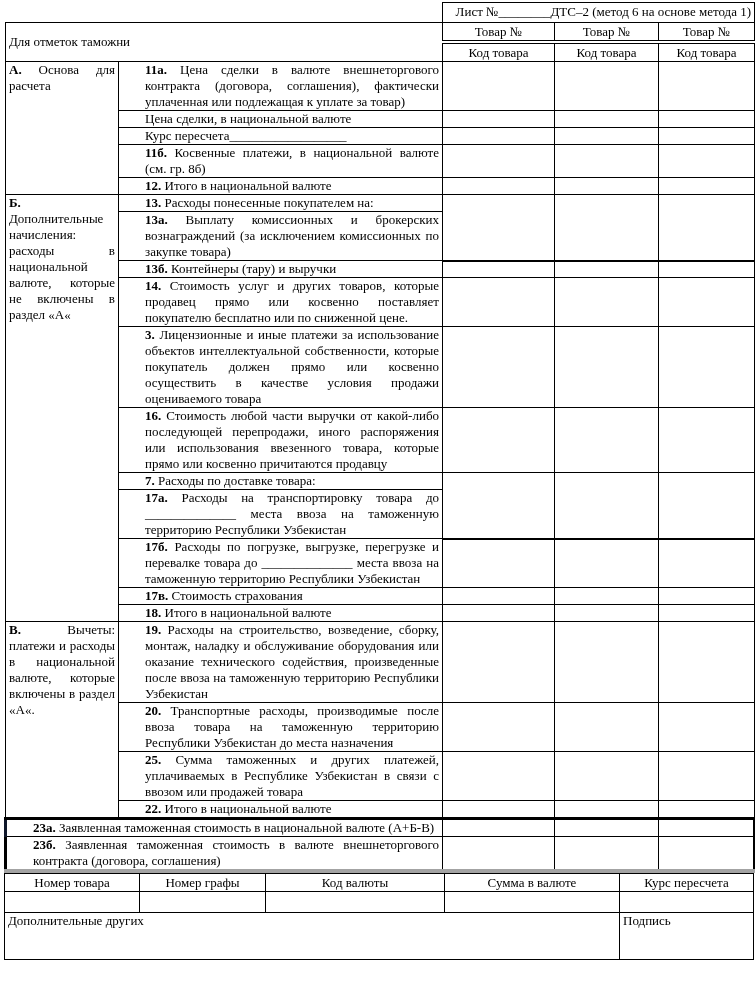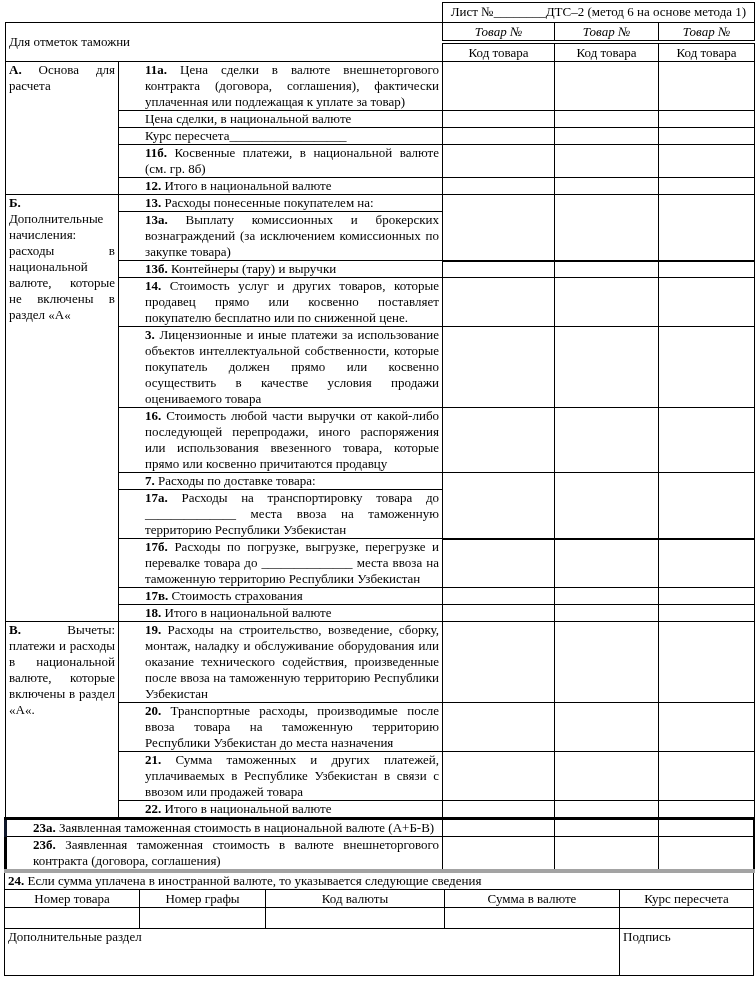--- a/index.html
+++ b/index.html
@@ -9,26 +9,26 @@
     font-family:"Liberation Serif", serif;
     font-size:13px; line-height:16px;
     padding:2px 2px 0 4px; overflow:hidden;
   }
   table { border-collapse:collapse; table-layout:fixed; width:749px; }
   td { border:1px solid #000; padding:0 3px; vertical-align:top; overflow:hidden; }
   b { font-weight:bold; }
 
   
   td.blank { border:none; }
-  td.sheet { vertical-align:top; text-align:center; padding:1px 3px 2px 3px; }
+  td.sheet { vertical-align:top; text-align:right; padding:1px 3px 2px 3px; }
 
   
   td.cm { text-align:left; vertical-align:middle; }
   td.tc { text-align:center; vertical-align:middle; height:17px; }
-  td.dbl { border-bottom:4px double #000;font-style:italic; }
+  td.dbl { border-bottom:4px double #000; }
 
   
   td.sec { text-align:justify;margin-left:18px; }
   td.lbl { text-align:justify;padding-left:26px; }
   td.val { }
   td.m2  { border-bottom:2px solid #000; }
 
   
   tr.t23a td { border-top:3px solid #000; }
   tr.t23a td.first { border-left:3px solid #0f172a; }
@@ -176,21 +176,21 @@
       <td class="val"></td>
       <td class="val"></td>
     </tr>
     <tr>
       <td class="lbl"><b>20.</b><span> Транспортные расходы, производимые после ввоза товара на таможенную территорию Республики Узбекистан до места назначения</span></td>
       <td class="val"></td>
       <td class="val"></td>
       <td class="val"></td>
     </tr>
     <tr>
-      <td class="lbl"><b>21.</b><span> Сумма таможенных и других платежей, уплачиваемых в Республике Узбекистан в связи с ввозом или продажей товара</span></td>
+      <td class="lbl"><b>25.</b><span> Сумма таможенных и других платежей, уплачиваемых в Республике Узбекистан в связи с ввозом или продажей товара</span></td>
       <td class="val"></td>
       <td class="val"></td>
       <td class="val"></td>
     </tr>
     <tr>
       <td class="lbl"><b>22.</b><span> Итого в национальной валюте</span></td>
       <td class="val"></td>
       <td class="val"></td>
       <td class="val"></td>
     </tr>
@@ -212,37 +212,34 @@
 
   <table class="bt">
     <colgroup>
       <col style="width:135px">
         <col style="width:126px">
         <col style="width:179px">
       <col style="width:175px">
         <col style="width:134px">
     </colgroup>
     <tbody>
-        <tr>
-      <td class="row24" colspan="5"><b>24.</b><span> Если сумма уплачена в иностранной валюте, то указывается следующие сведения</span></td>
-    </tr>
     <tr>
       <td class="hd">Номер товара</td>
       <td class="hd">Номер графы</td>
       <td class="hd">Код валюты</td>
       <td class="hd">Сумма в валюте</td>
       <td class="hd">Курс пересчета</td>
     </tr>
     <tr>
       <td class="empty"></td>
       <td class="empty"></td>
       <td class="empty"></td>
       <td class="empty"></td>
       <td class="empty"></td>
     </tr>
     <tr>
-      <td class="tall" colspan="4">Дополнительные раздел</td>
+      <td class="tall" colspan="4">Дополнительные других</td>
       <td class="tall">Подпись</td>
     </tr>
   </tbody>
     </table>
 
 </div>
 
 </body></html>

